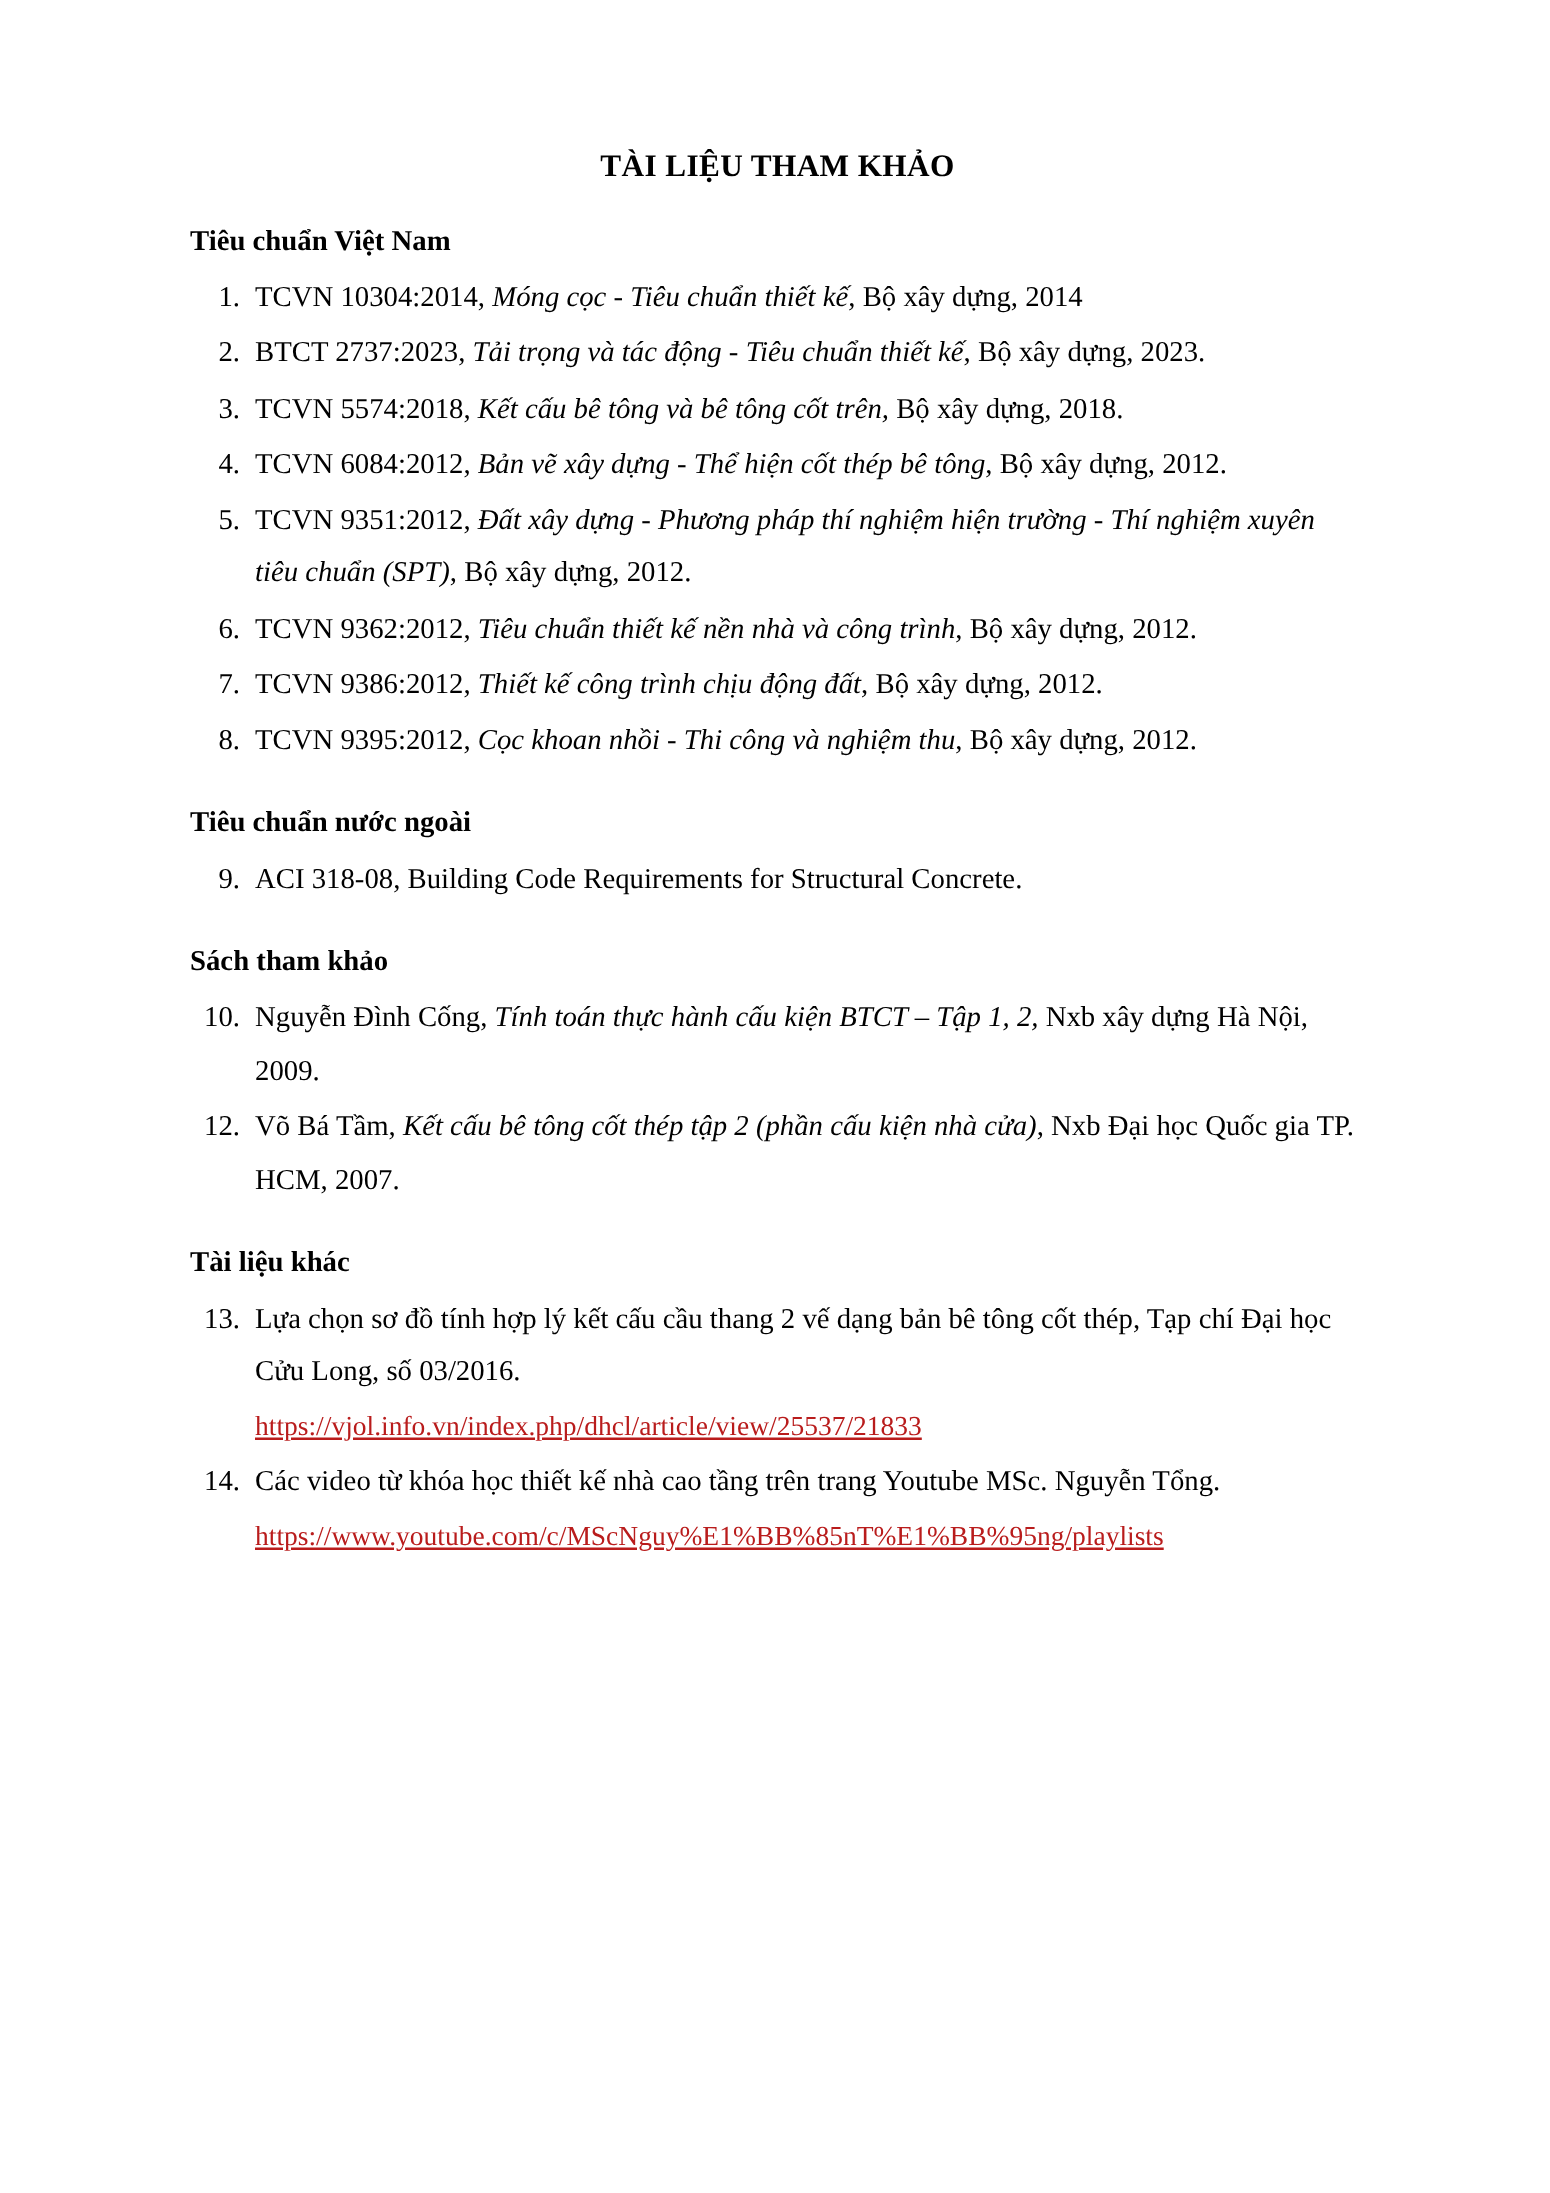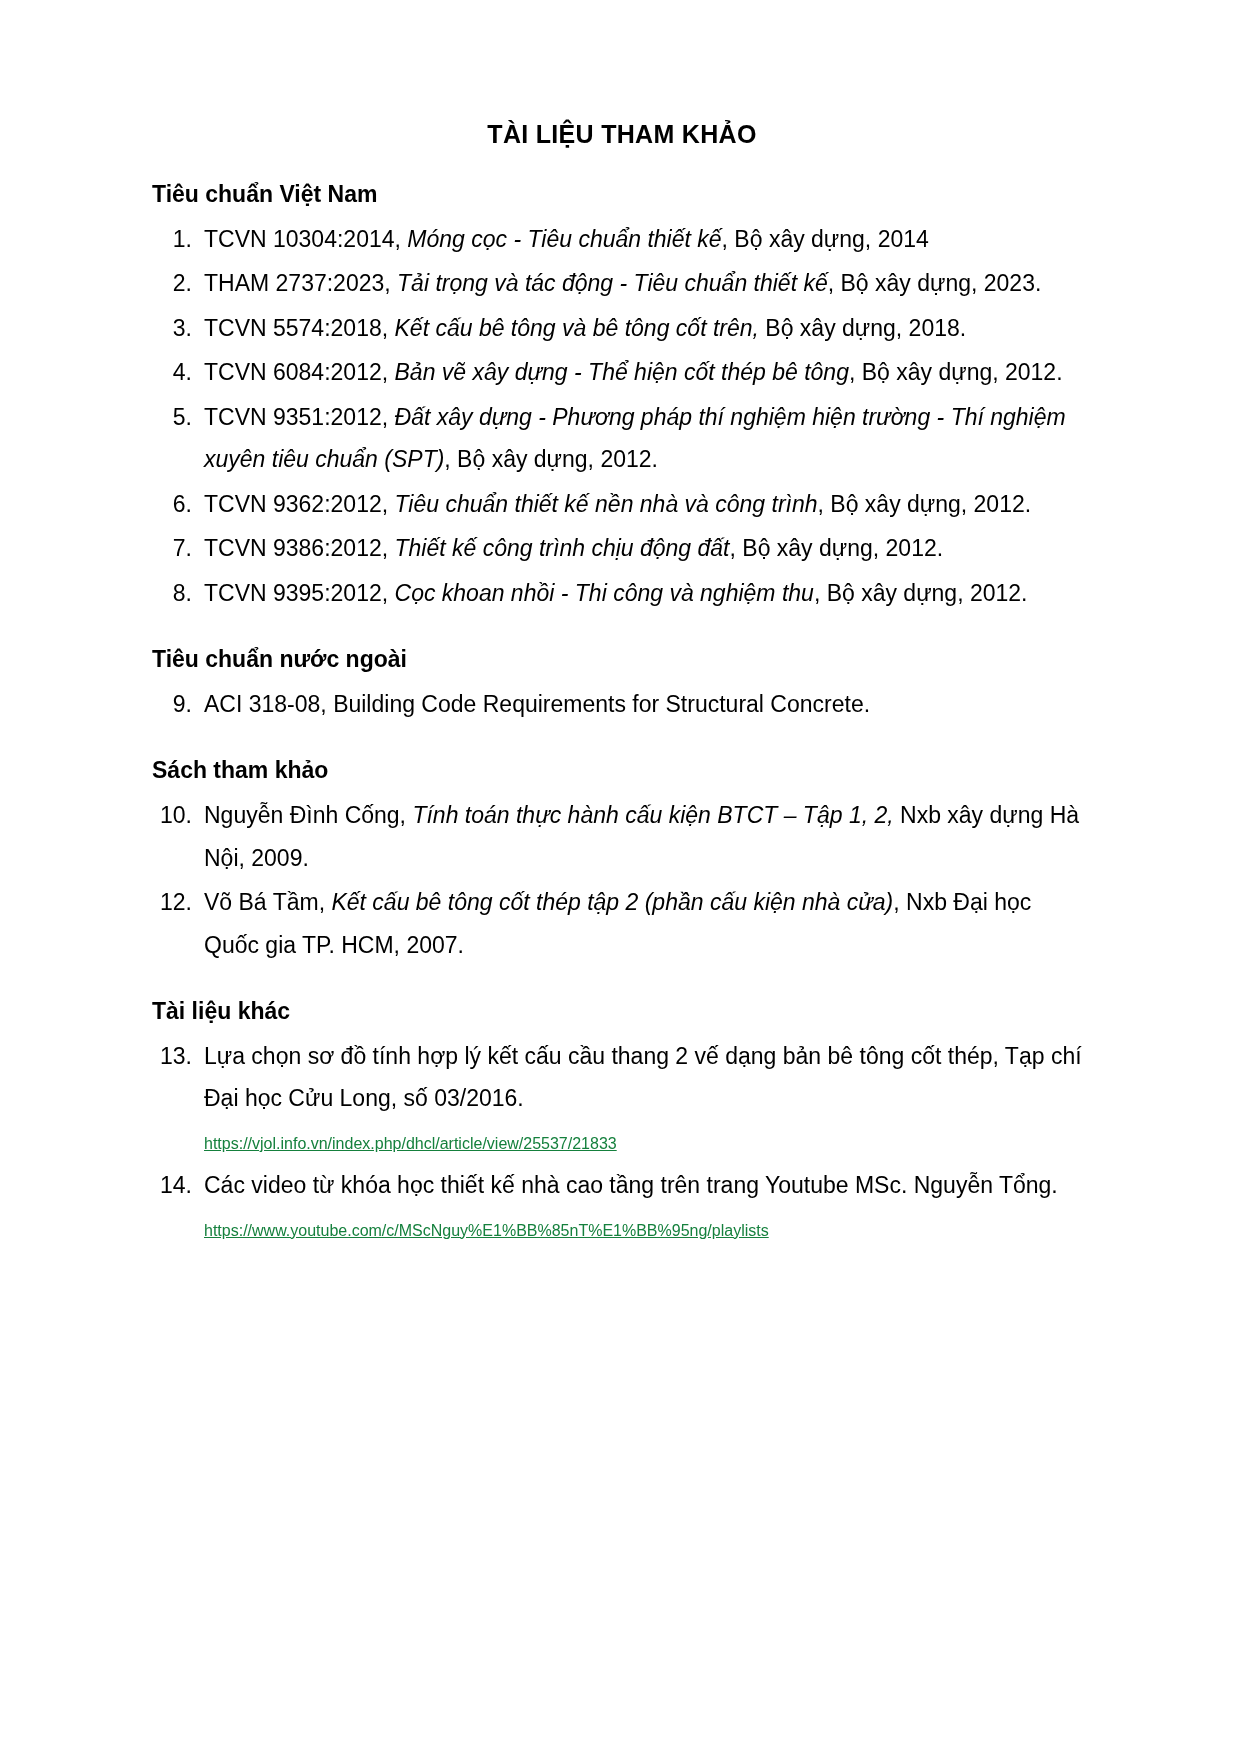--- a/index.html
+++ b/index.html
@@ -5,21 +5,21 @@
   html, body {
     margin: 0;
     padding: 0;
     background: #ffffff;
   }
   .page {
     position: relative;
     width: 1240px;
     height: 1406px;
     background: #ffffff;
-    font-family: Liberation Sans, sans-serif;
+    font-family: Liberation Serif, serif;
     color: #000000;
     box-sizing: border-box;
     overflow: hidden;
     border-radius: 30px;
   }
   .content {
     position: absolute;
     left: 152px;
     top: 120px;
     width: 940px;
@@ -58,23 +58,23 @@
     text-align: right;
     font-size: 23px;
   }
   li.ref-item .body {
     display: block;
   }
   .it {
     font-style: italic;
   }
   .link {
-    color: #15803d;
+    color: #b91c1c;
     text-decoration: underline;
-    font-size: 16px;
+    font-size: 22px;
     display: inline-block;
     margin-top: 2px;
   }
   .page-number {
     position: absolute;
     left: 0;
     right: 0;
     top: 1440px;
     text-align: center;
     font-size: 19px;
@@ -89,21 +89,21 @@
     <div class="doc-title">TÀI LIỆU THAM KHẢO</div>
 
     <div class="section-heading">Tiêu chuẩn Việt Nam</div>
     <ol class="ref-list">
       <li class="ref-item">
         <span class="num">1.</span>
         <span class="body"><span>TCVN 10304:2014, </span><span class="it">Móng cọc - Tiêu chuẩn thiết kế</span><span>, Bộ xây dựng, 2014</span></span>
       </li>
       <li class="ref-item">
         <span class="num">2.</span>
-        <span class="body"><span>THAM 2737:2023, </span><span class="it">Tải trọng và tác động - Tiêu chuẩn thiết kế</span><span>, Bộ xây dựng, 2023.</span></span>
+        <span class="body"><span>BTCT 2737:2023, </span><span class="it">Tải trọng và tác động - Tiêu chuẩn thiết kế</span><span>, Bộ xây dựng, 2023.</span></span>
       </li>
       <li class="ref-item">
         <span class="num">3.</span>
         <span class="body"><span>TCVN 5574:2018, </span><span class="it">Kết cấu bê tông và bê tông cốt trên,</span><span> Bộ xây dựng, 2018.</span></span>
       </li>
       <li class="ref-item">
         <span class="num">4.</span>
         <span class="body"><span>TCVN 6084:2012, </span><span class="it">Bản vẽ xây dựng - Thể hiện cốt thép bê tông</span><span>, Bộ xây dựng, 2012.</span></span>
       </li>
       <li class="ref-item">

